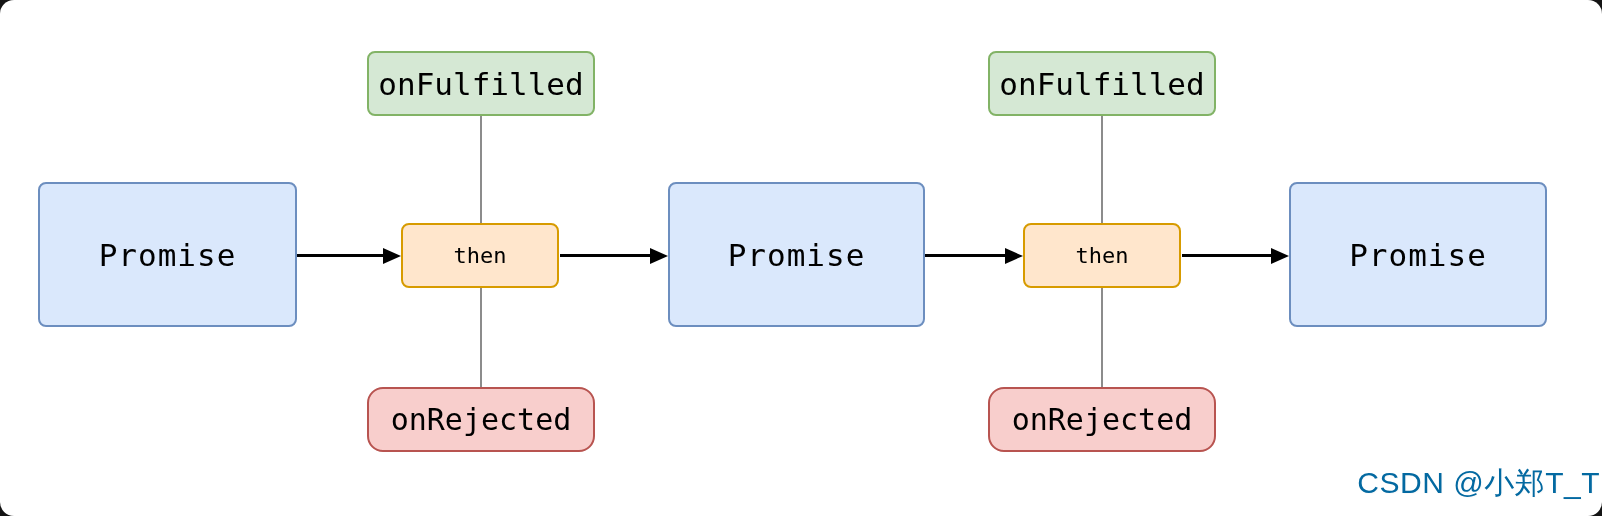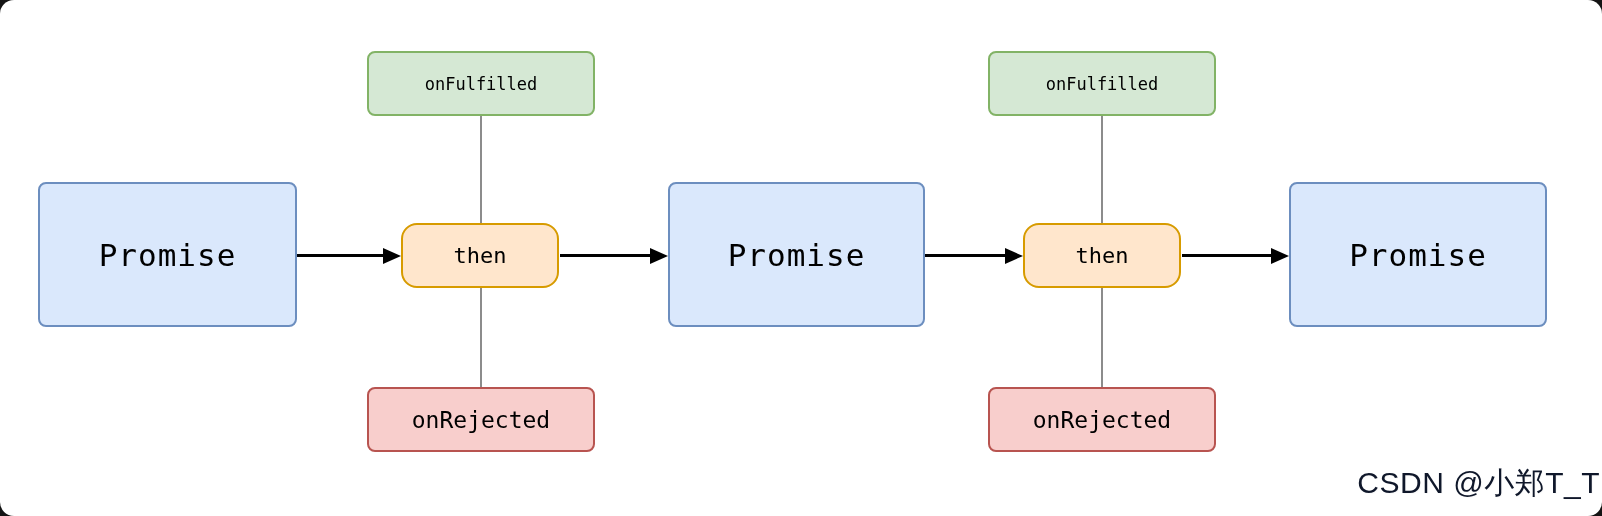--- a/index.html
+++ b/index.html
@@ -28,34 +28,34 @@
   .node-promise {
     background: var(--promise_fill);
     border: 2px solid var(--promise_border);
     border-radius: 8px;
     font-size: 31px;
     letter-spacing: 1px;
   }
   .node-then {
     background: var(--then_fill);
     border: 2px solid var(--then_border);
-    border-radius: 16px;
+    border-radius: 8px;
     font-size: 22px;
   }
   .node-fulfilled {
     background: var(--fulfilled_fill);
     border: 2px solid var(--fulfilled_border);
     border-radius: 8px;
-    font-size: 17px;
+    font-size: 31px;
   }
   .node-rejected {
     background: var(--rejected_fill);
     border: 2px solid var(--rejected_border);
-    border-radius: 8px;
-    font-size: 23px;
+    border-radius: 16px;
+    font-size: 30px;
   }
   
   #promise-1 { left: 38px;   top: 182px; width: 259px; height: 145px; }
   #promise-2 { left: 668px;  top: 182px; width: 257px; height: 145px; }
   #promise-3 { left: 1289px; top: 182px; width: 258px; height: 145px; }
   #then-1    { left: 401px;  top: 223px; width: 158px; height: 65px; }
   #then-2    { left: 1023px; top: 223px; width: 158px; height: 65px; }
   #fulfilled-1 { left: 367px; top: 51px;  width: 228px; height: 65px; }
   #fulfilled-2 { left: 988px; top: 51px;  width: 228px; height: 65px; }
   #rejected-1  { left: 367px; top: 387px; width: 228px; height: 65px; }
@@ -97,21 +97,21 @@
   #arrow-3 { left: 925px;  width: 98px;  }
   #arrow-4 { left: 1182px; width: 107px; }
 
   .watermark {
     position: absolute;
     right: 2px;
     bottom: 12px;
     font-family: "Liberation Sans", sans-serif;
     font-size: 30px;
     letter-spacing: 0.5px;
-    color: #0f172a;
+    color: #0369a1;
     text-shadow: 1px 1px 1px #fafafa;
     user-select: none;
   }
 </style>
 </head>
 <body>
 
 <div class="canvas">
 
   <div class="connector" id="conn-1a"></div>

